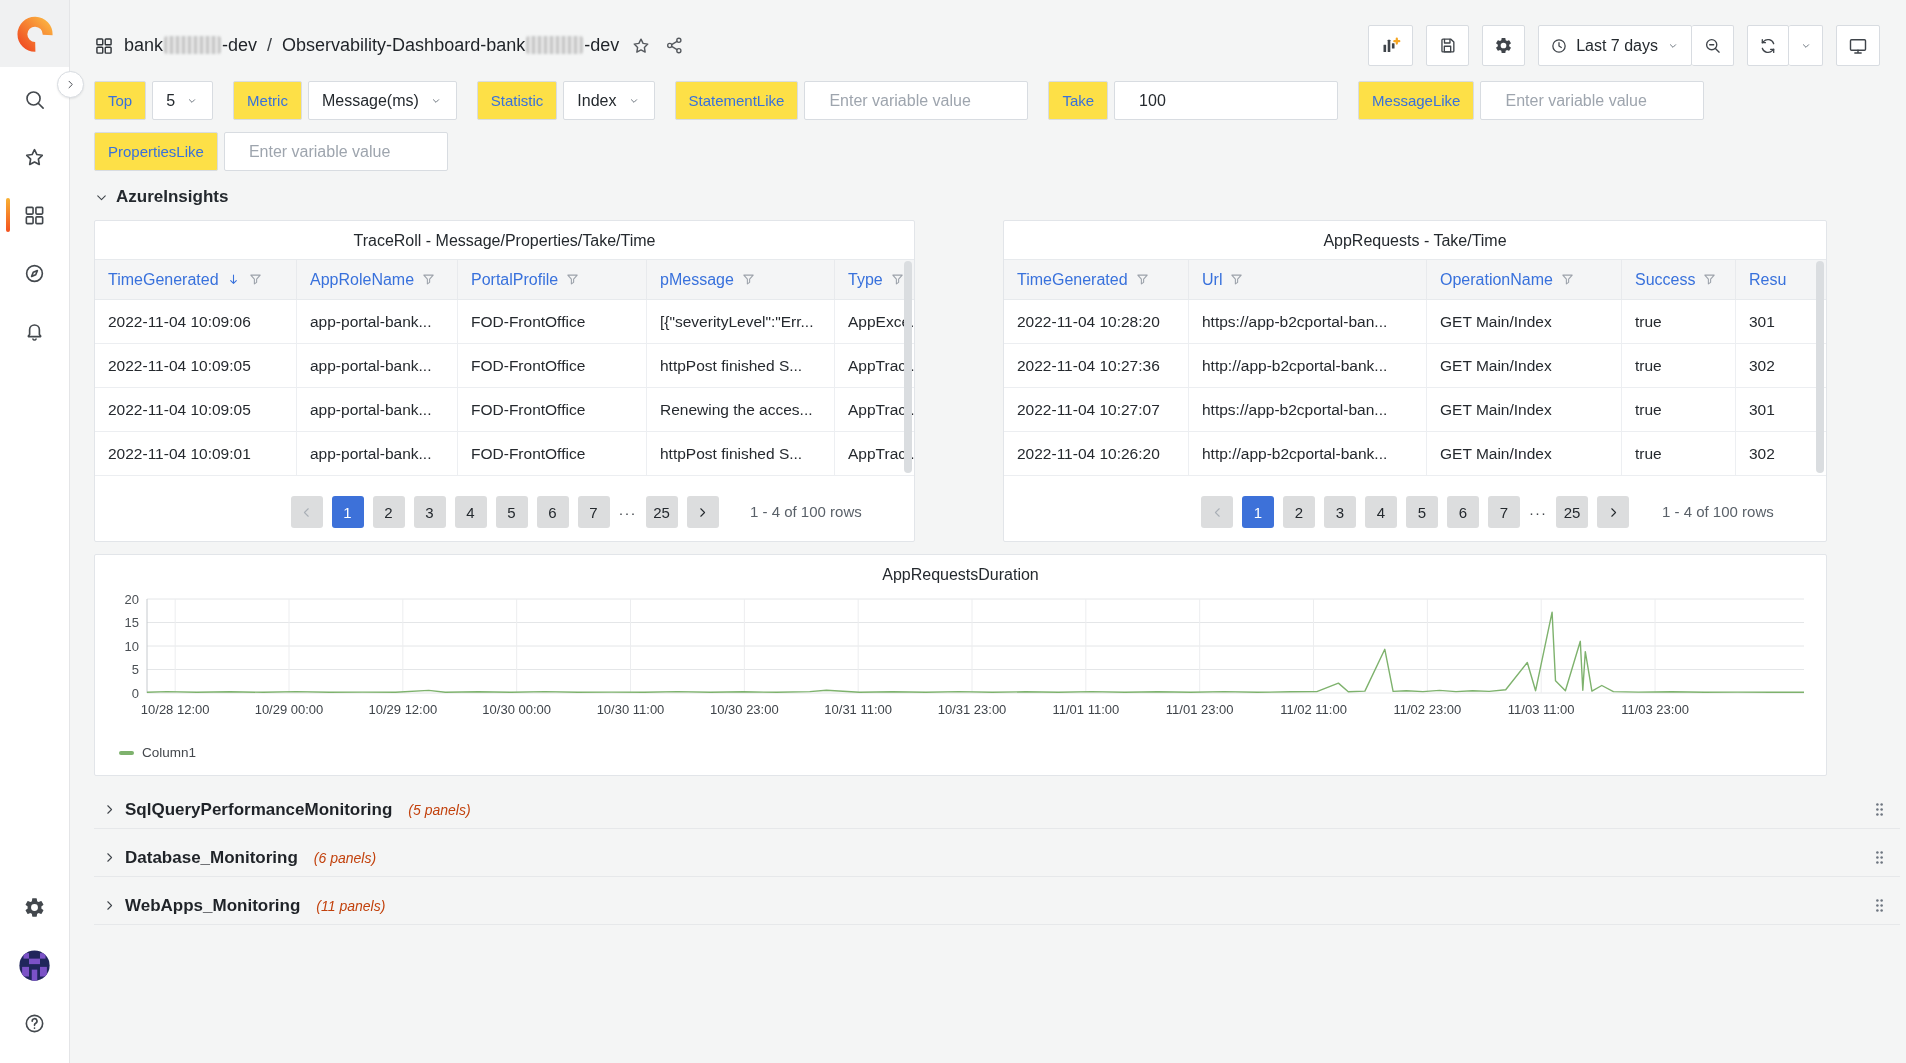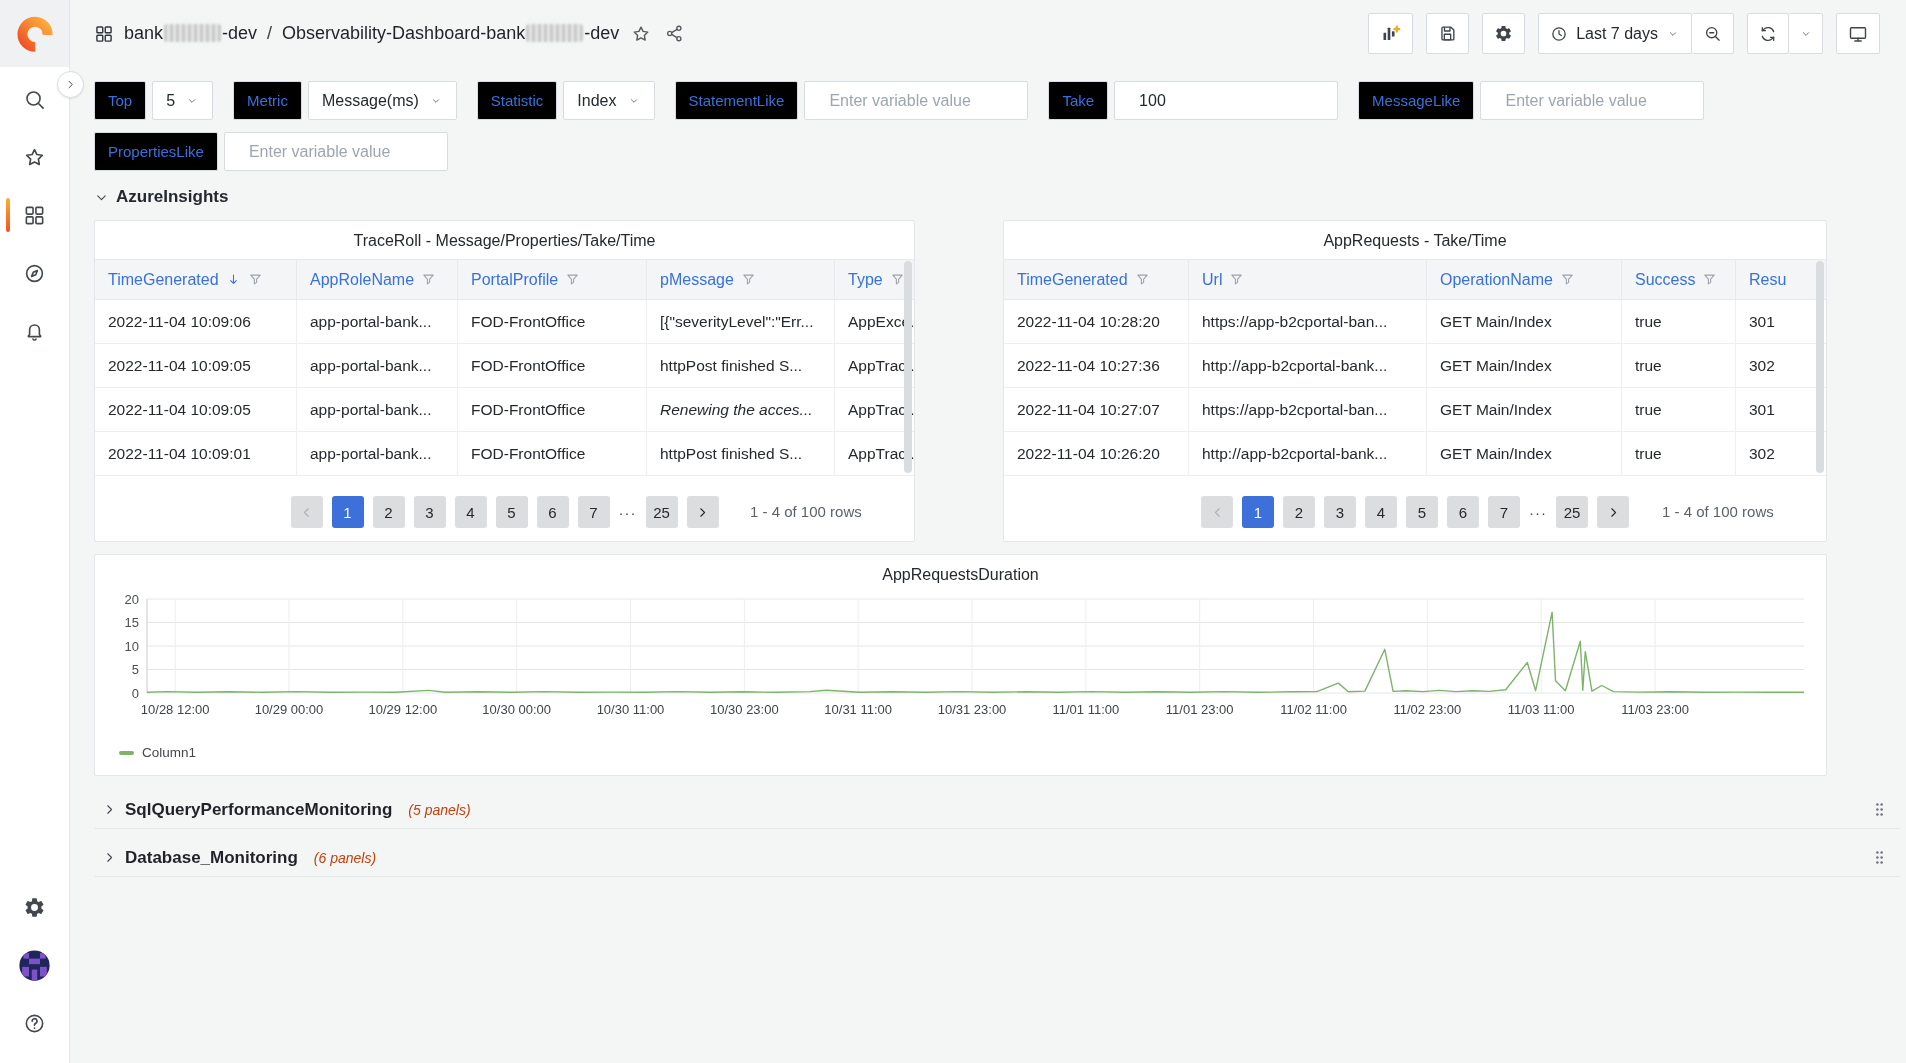--- a/index.html
+++ b/index.html
@@ -14,21 +14,21 @@
   .side-nav.bottom { margin-top:auto; padding-bottom:6px; }
   .side-item { position:relative; width:70px; height:48px; margin-bottom:10px; display:flex; align-items:center;
                justify-content:center; background:none; border:none; color:#43484D; cursor:pointer; }
   .side-item.active::before { content:""; position:absolute; left:6px; top:7px; width:4px; height:34px;
                border-radius:2px; background:linear-gradient(180deg,#F8B133,#F4511E); }
   .expand-btn { position:absolute; left:57px; top:71px; width:27px; height:27px; border-radius:50%;
                background:#FFF; border:1px solid #D8DCE1; color:#3F444A; z-index:6; display:flex;
                align-items:center; justify-content:center; cursor:pointer; box-shadow:0 1px 2px rgba(0,0,0,.08); }
 
   
-  .topbar { position:absolute; left:70px; top:0; width:1836px; height:67px; display:flex;
+  .topbar { position:absolute; left:70px; top:12px; width:1836px; height:67px; display:flex;
             align-items:center; padding:0 26px 0 24px; }
   .crumbs { display:flex; align-items:center; gap:10px; font-size:18px; font-weight:500; color:#1F2328; }
   .crumb-ico { color:#2F3439; display:flex; }
   .crumb { cursor:pointer; white-space:nowrap; }
   .sep { color:#3A3F44; font-weight:400; }
   .redact { display:inline-block; width:57px; height:18px; border-radius:3px; margin:0 1px; vertical-align:-3px;
             background:repeating-linear-gradient(90deg,#C7C7C7 0 3px,#E6E6E6 3px 6px),
                        repeating-linear-gradient(0deg,rgba(180,180,180,.55) 0 3px,rgba(238,238,238,.55) 3px 6px);
             filter:blur(1px); }
   .plain-ico { background:none; border:none; color:#55595E; display:flex; align-items:center; cursor:pointer; padding:2px; }
@@ -38,21 +38,21 @@
         display:flex; align-items:center; justify-content:center; gap:8px; color:#3F444A;
         font-size:16px; padding:0 11px; cursor:pointer; font-family:inherit; }
   .tb-group .tb + .tb { border-left:none; }
   .tb .tr-label { color:#24292E; }
   .tb.narrow { min-width:34px; padding:0 8px; }
 
   
   main { position:absolute; left:70px; top:67px; width:1836px; height:996px; padding:14px 6px 0 24px; }
   .vars { display:flex; flex-wrap:wrap; gap:12px 20px; width:1788px; }
   .var-group { display:flex; gap:6px; }
-  .var-label { height:39px; display:flex; align-items:center; padding:16px 13px; background:#000000;
+  .var-label { height:39px; display:flex; align-items:center; padding:16px 13px; background:#fde047;
                border:1px solid #D8DCE1; border-radius:2px; color:#3871DC; font-size:15px; font-weight:500; }
   .var-select { height:39px; display:flex; align-items:center; gap:10px; padding:0 13px; background:#FFF;
                border:1px solid #D8DCE1; border-radius:2px; font-size:16px; color:#24292E; cursor:pointer; }
   .var-select .caret { color:#6E7680; display:flex; }
   .var-input { height:39px; width:224px; background:#FFF; border:1px solid #D8DCE1; border-radius:2px;
                padding:0 24px; font-size:16px; color:#24292E; font-family:inherit; }
   .var-input::placeholder { color:#9EA5AE; }
 
   .section-hdr { margin:16px 0 13px 0; display:flex; align-items:center; gap:7px; font-size:17px;
                  font-weight:700; color:#24292E; cursor:pointer; }
@@ -449,21 +449,21 @@
               <div class="td" style="width: 202px;">2022-11-04 10:09:05</div>
               <div class="td" style="width: 161px;">app-portal-bank...</div>
               <div class="td" style="width: 189px;">FOD-FrontOffice</div>
               <div class="td" style="width: 188px;">httpPost finished S...</div>
               <div class="td" style="width: 73px; flex: 1 1 auto; border-right: none;">AppTrac...</div>
             </div>
             <div class="tr">
               <div class="td" style="width: 202px;">2022-11-04 10:09:05</div>
               <div class="td" style="width: 161px;">app-portal-bank...</div>
               <div class="td" style="width: 189px;">FOD-FrontOffice</div>
-              <div class="td" style="width: 188px; font-style: italic;">Renewing the acces...</div>
+              <div class="td" style="width: 188px;">Renewing the acces...</div>
               <div class="td" style="width: 73px; flex: 1 1 auto; border-right: none;">AppTrac...</div>
             </div>
             <div class="tr">
               <div class="td" style="width: 202px;">2022-11-04 10:09:01</div>
               <div class="td" style="width: 161px;">app-portal-bank...</div>
               <div class="td" style="width: 189px;">FOD-FrontOffice</div>
               <div class="td" style="width: 188px;">httpPost finished S...</div>
               <div class="td" style="width: 73px; flex: 1 1 auto; border-right: none;">AppTrac...</div>
             </div>
           </div>
@@ -687,14 +687,35 @@
               <circle cx="9" cy="5" r="1.8"></circle>
               <circle cx="15" cy="5" r="1.8"></circle>
               <circle cx="9" cy="12" r="1.8"></circle>
               <circle cx="15" cy="12" r="1.8"></circle>
               <circle cx="9" cy="19" r="1.8"></circle>
               <circle cx="15" cy="19" r="1.8"></circle>
             </g>
           </svg>
         </span>
       </div>
+      <div class="crow">
+        <span class="chev" style="display: flex;">
+          <svg class="ic" width="15" height="15" viewBox="0 0 24 24" fill="none" stroke="currentColor" stroke-width="1.7" stroke-linecap="round" stroke-linejoin="round">
+            <path d="M9.3 6l6 6-6 6"></path>
+          </svg>
+        </span>
+        <span class="rtitle">WebApps_Monitoring</span>
+        <span class="rcount">(11 panels)</span>
+        <span class="drag" style="display: flex;">
+          <svg class="ic" width="17" height="17" viewBox="0 0 24 24" fill="none" stroke="currentColor" stroke-width="1.7" stroke-linecap="round" stroke-linejoin="round">
+            <g fill="currentColor" stroke="none">
+              <circle cx="9" cy="5" r="1.8"></circle>
+              <circle cx="15" cy="5" r="1.8"></circle>
+              <circle cx="9" cy="12" r="1.8"></circle>
+              <circle cx="15" cy="12" r="1.8"></circle>
+              <circle cx="9" cy="19" r="1.8"></circle>
+              <circle cx="15" cy="19" r="1.8"></circle>
+            </g>
+          </svg>
+        </span>
+      </div>
     </div>
 </main>
 
 </body></html>

